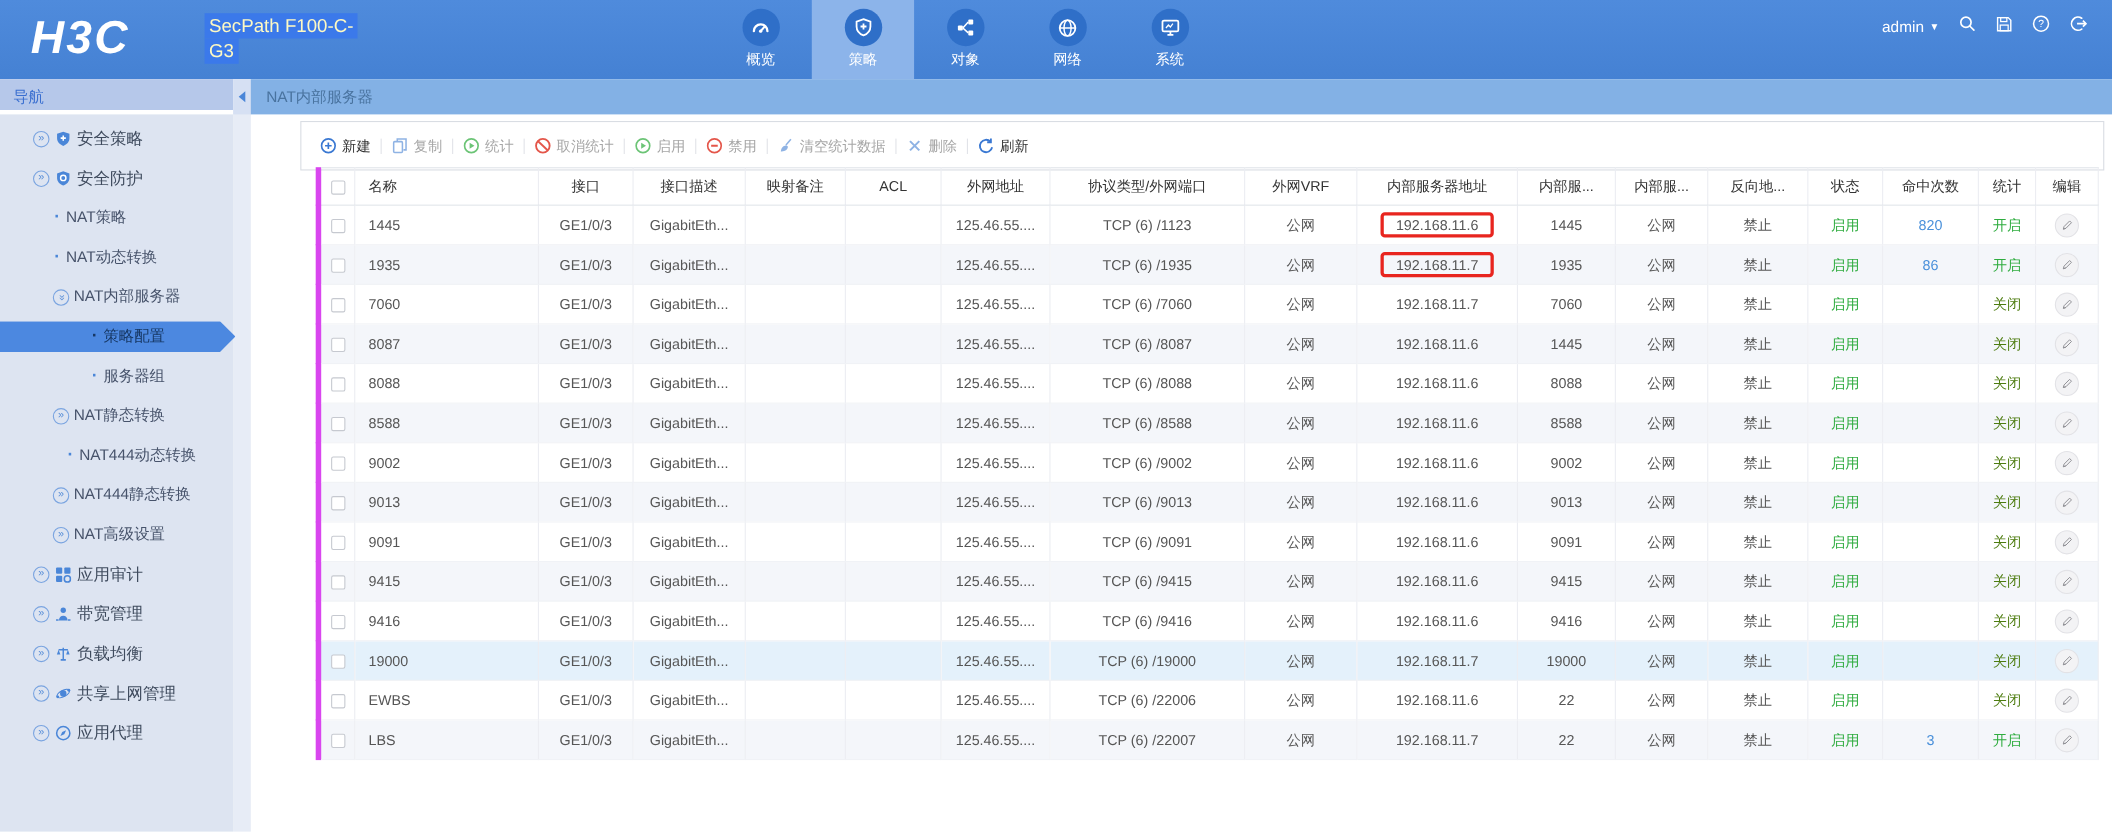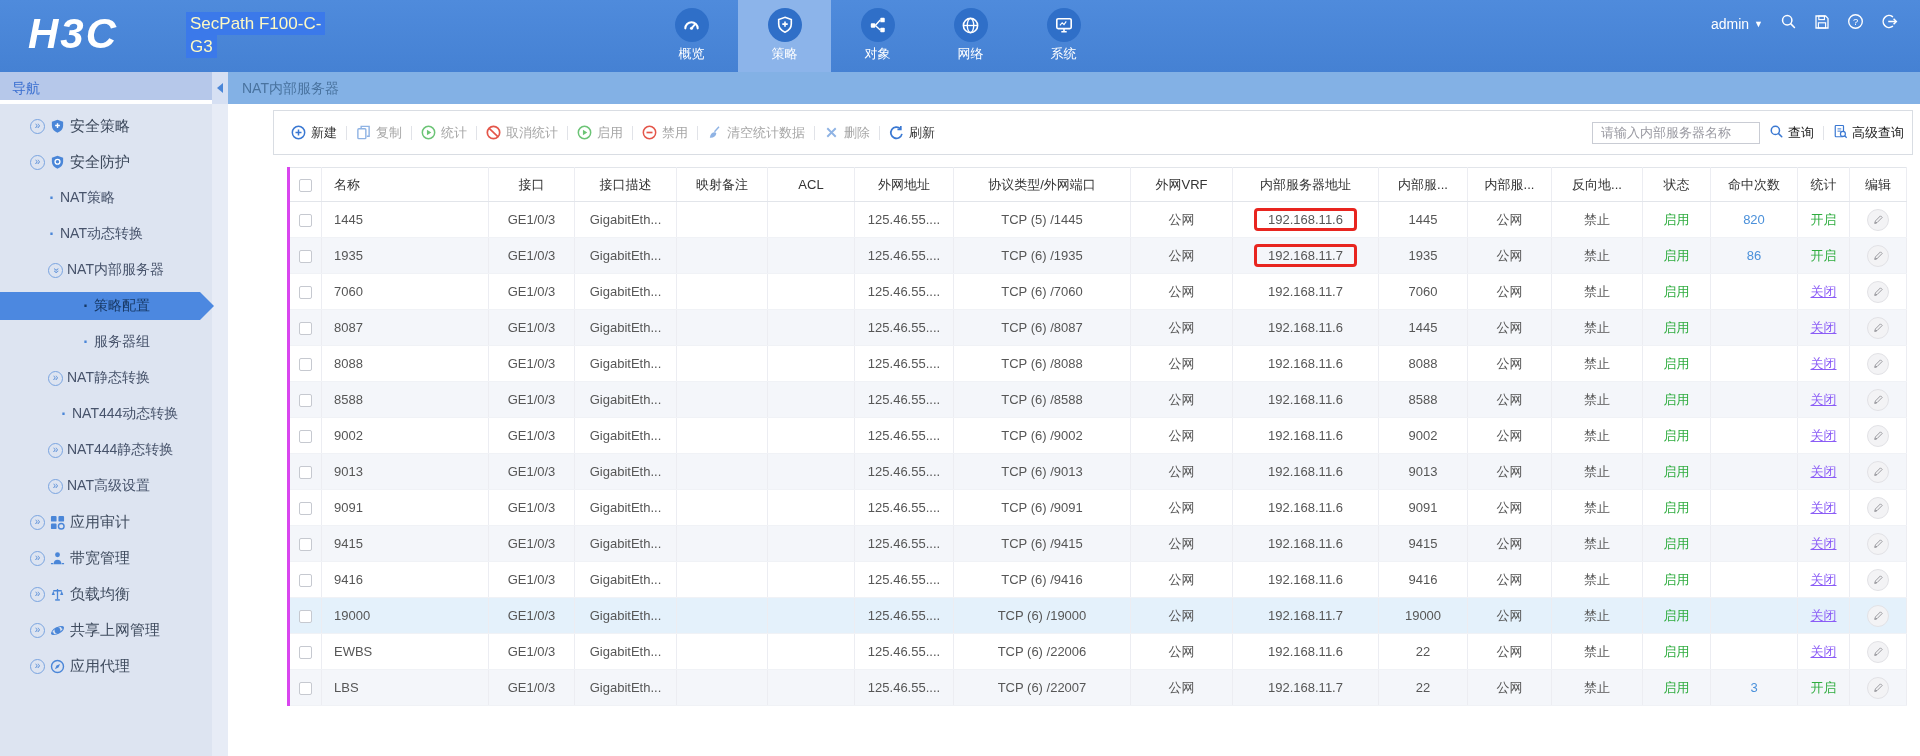--- a/index.html
+++ b/index.html
@@ -61,31 +61,31 @@
   .tb-sep { width:1px; height:14px; background:#e1e3e8; }
   .tb-right { margin-left:auto; display:flex; align-items:center; gap:9px; }
   .search-input { width:168px; height:22px; border:1px solid #c9ccd4; font-size:13px; padding:0 8px;
     color:#333; outline:none; font-family:inherit; }
   .search-input::placeholder { color:#9a9aa2; }
   .tb-link { display:flex; align-items:center; gap:4px; color:#222; cursor:pointer; white-space:nowrap; }
 
   
   .table-wrap { position:absolute; left:287px; top:152px; width:1618px; }
   table { border-collapse:collapse; table-layout:fixed; width:1618px; font-size:13px; color:#565656;
-    border-left:3px solid #d946ef; border-right:1px solid #ecedf2;margin-top:15px; }
+    border-left:5px solid #d946ef; border-right:1px solid #ecedf2; }
   thead th { height:34px; font-weight:normal; color:#333; text-align:center;
     border-top:1px solid #e2e5ea; border-bottom:1px solid #e2e5ea; border-right:1px solid #ecedf2;
     overflow:hidden; white-space:nowrap; }
   tbody td { height:36px; text-align:center; border-bottom:1px solid #f0f2f6; border-right:1px solid #ecedf2;
     overflow:hidden; white-space:nowrap; }
   th.col-name, td.col-name { text-align:left; padding-left:12px; }
   tr.stripe { background:#f4f6fa; }
   tr.hl { background:#e4f1fb; }
   .green { color:#2fac3f; }
-  .redtxt { color:#8b5cf6;text-decoration:underline; }
+  .redtxt { color:#4d7c0f; }
   .bluelink { color:#4a90da; cursor:pointer; }
   .red-box { display:inline-block; border:3px solid #e8251f; border-radius:4px; padding:1px 11px; }
   .checkbox { display:inline-block; width:13px; height:13px; border:1px solid #c6c9d0; border-radius:2px;
     background:#fff; vertical-align:middle; cursor:pointer; }
   .edit-btn { display:inline-flex; width:22px; height:22px; border-radius:50%; background:#f3f3f5;
     border:1px solid #e2e2e6; align-items:center; justify-content:center; cursor:pointer; }
 </style>
 </head>
 <body>
 
@@ -389,40 +389,20 @@
       <span class="tb-btn">
      <span style="display:inline-flex">
           <svg viewBox="0 0 16 16" width="15" height="15">
             <path d="M13.8 9.5 A6 6 0 1 1 12.2 4" fill="none" stroke="#3a78d2" stroke-width="1.8"></path>
             <path d="M12.6 1 L12.6 4.6 9 4.6" fill="none" stroke="#3a78d2" stroke-width="1.8"></path>
           </svg>
         </span>
      <span>刷新</span>
       </span>
     </span>
-  <span class="tb-right">
-    <input class="search-input" placeholder="请输入内部服务器名称" style="">
-    <span class="tb-link">
-      <span id="q-ico"><svg viewBox="0 0 20 20" width="15" height="15">
-            <circle cx="8.5" cy="8.5" r="5.5" fill="none" stroke="#3a78d2" stroke-width="2"></circle>
-            <path d="M12.8 12.8 L17 17" stroke="#3a78d2" stroke-width="2" stroke-linecap="round"></path>
-          </svg></span>
-      <span>查询</span>
-    </span>
-    <span class="tb-sep"></span>
-    <span class="tb-link">
-      <span id="aq-ico"><svg viewBox="0 0 20 20" width="15" height="15">
-            <rect x="3" y="2" width="11" height="15" rx="1" fill="none" stroke="#3a78d2" stroke-width="1.6"></rect>
-            <path d="M6 6.5h5 M6 9.5h5" stroke="#3a78d2" stroke-width="1.3"></path>
-            <circle cx="13.2" cy="13.2" r="3.3" fill="#fff" stroke="#3a78d2" stroke-width="1.6"></circle>
-            <path d="M15.5 15.5 L18.2 18.2" stroke="#3a78d2" stroke-width="1.8"></path>
-          </svg></span>
-      <span>高级查询</span>
-    </span>
-  </span>
 </div>
 
 <div class="table-wrap">
   <table>
     <colgroup id="cols">
         <col style="width:33px">
         <col style="width:167px">
         <col style="width:86px">
         <col style="width:102px">
         <col style="width:91px">
@@ -462,21 +442,21 @@
       </thead>
     <tbody id="tbody">
         <tr class="">
           <td><span class="checkbox"></span></td>
    <td class="col-name">1445</td>
    <td>GE1/0/3</td>
    <td>GigabitEth...</td>
    <td></td>
    <td></td>
    <td>125.46.55....</td>
-   <td>TCP (5) /1445</td>
+   <td>TCP (6) /1123</td>
    <td>公网</td>
    <td><span class="red-box">192.168.11.6</span></td>
    <td>1445</td>
    <td>公网</td>
    <td>禁止</td>
    <td class="green">启用</td>
    <td><span class="bluelink">820</span></td>
    <td class="green">开启</td>
    <td><span class="edit-btn">
               <span style="display:inline-flex">

